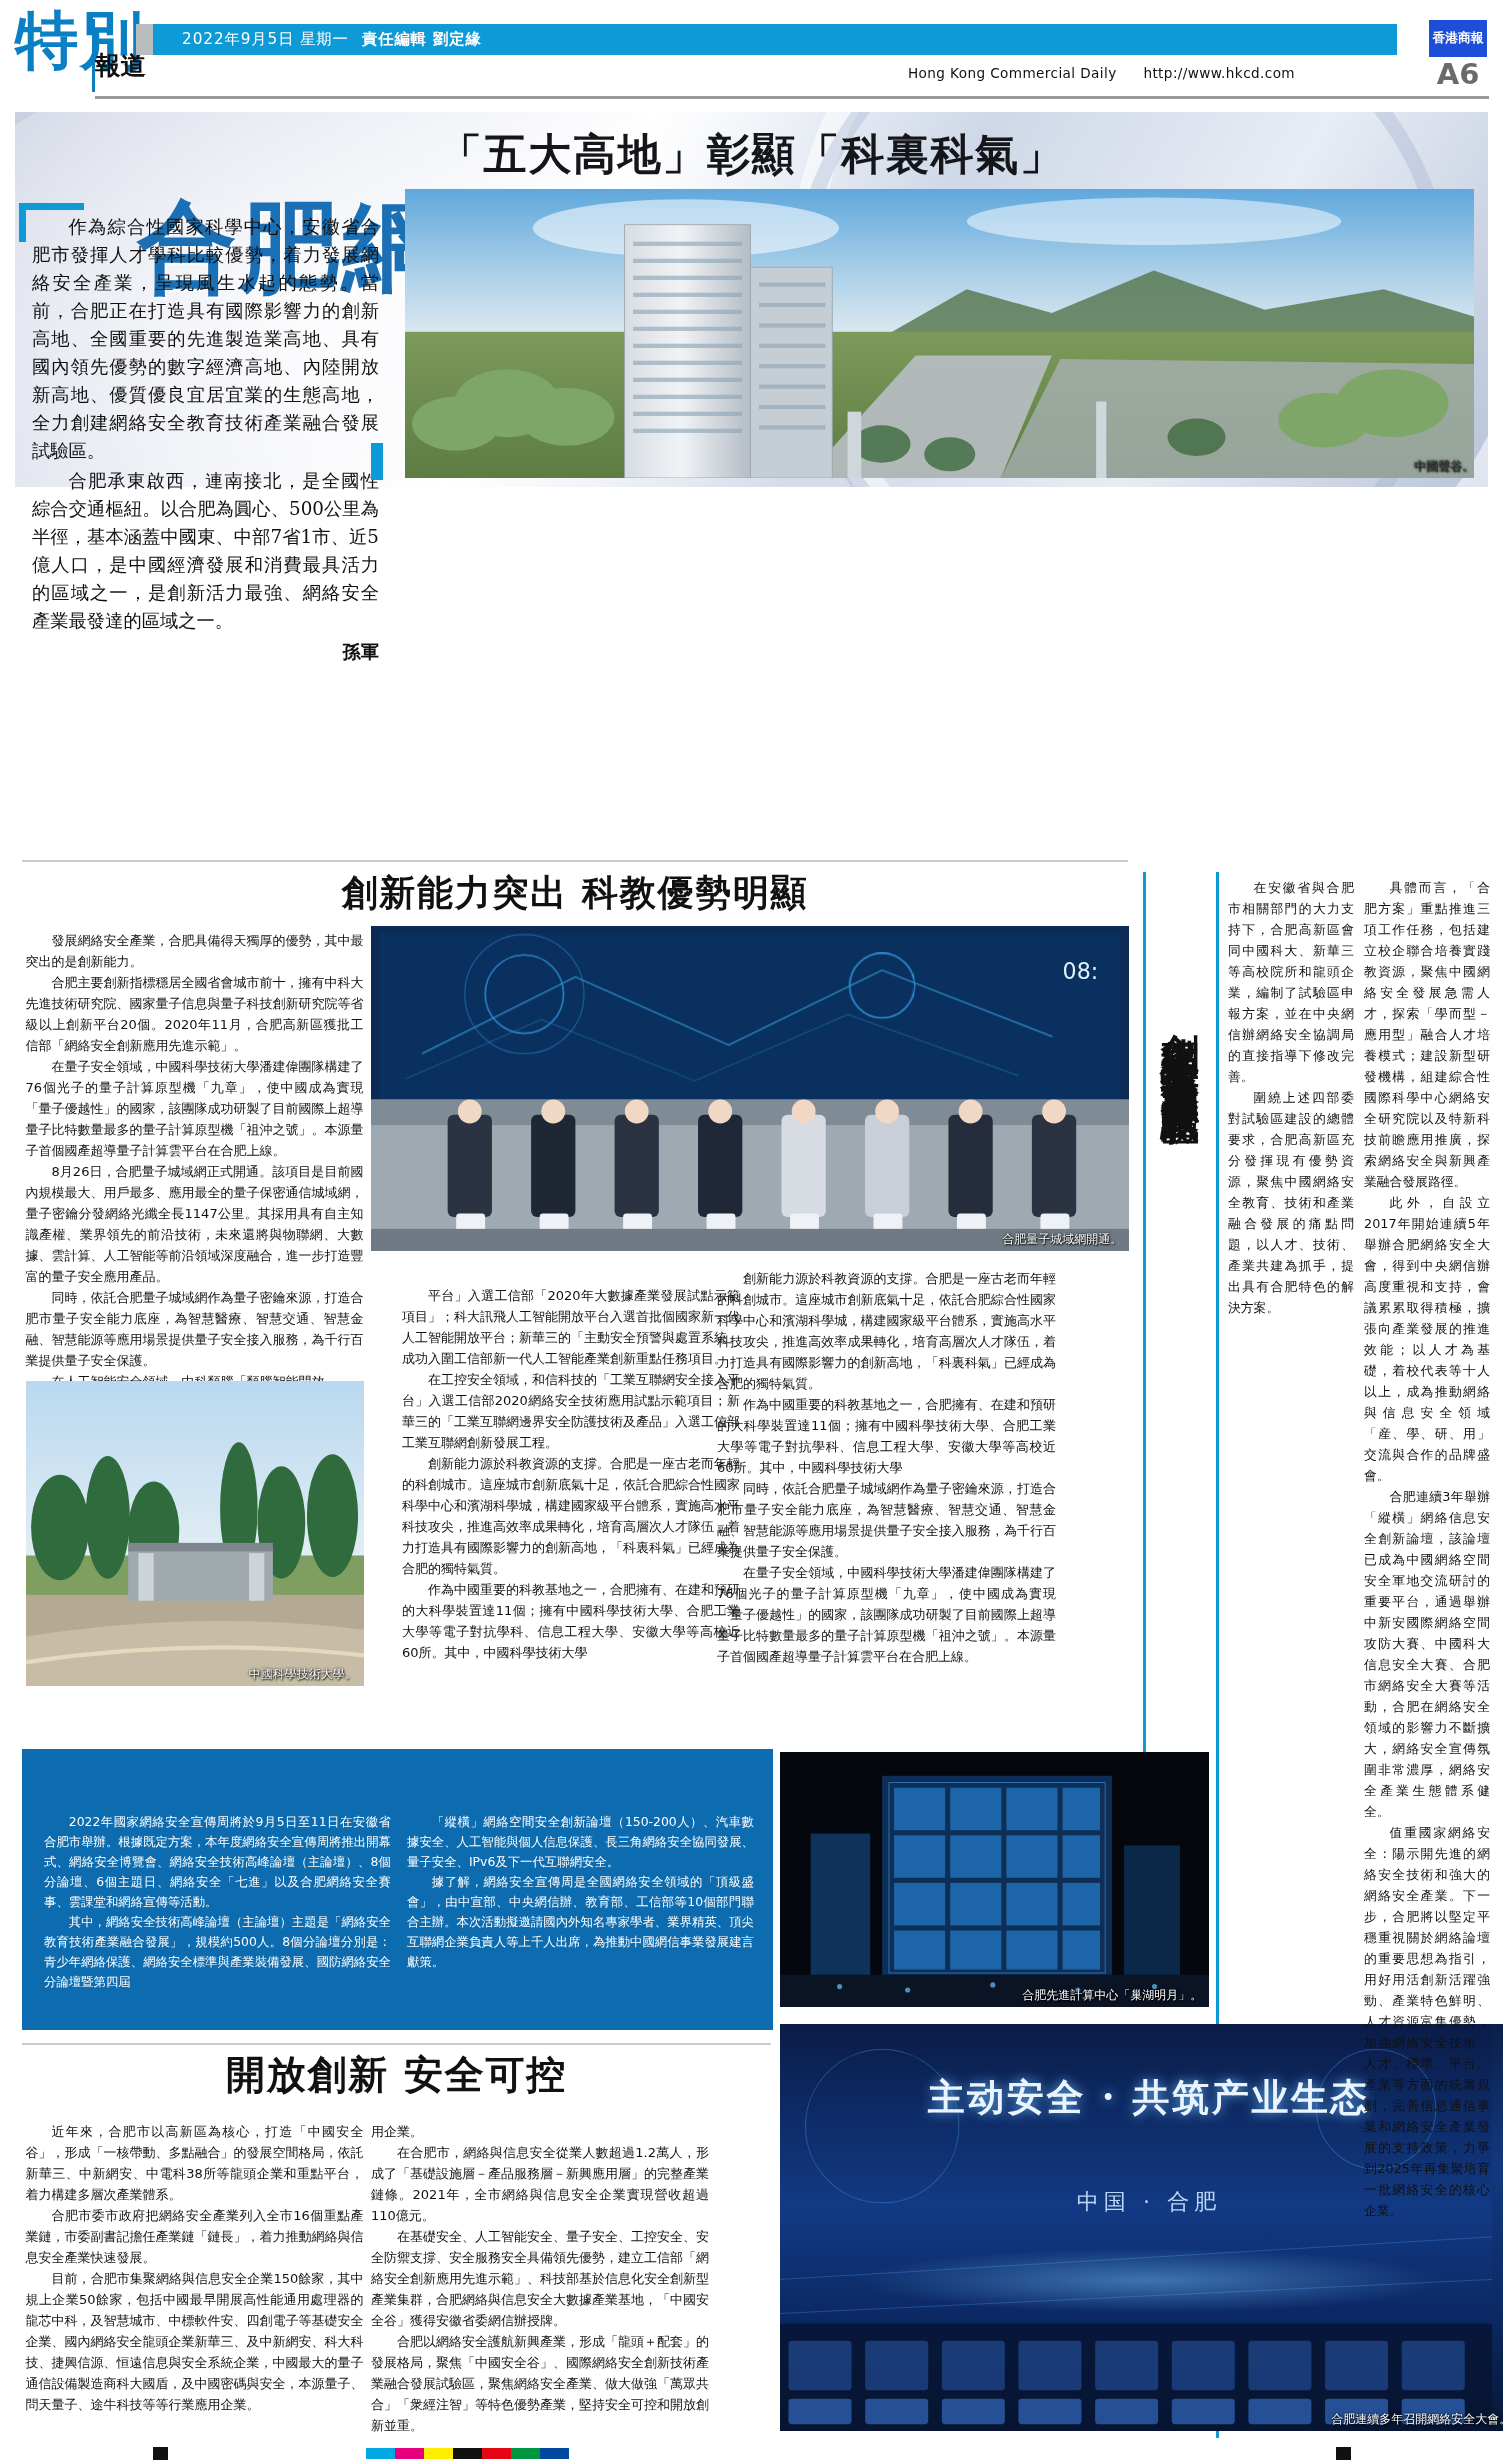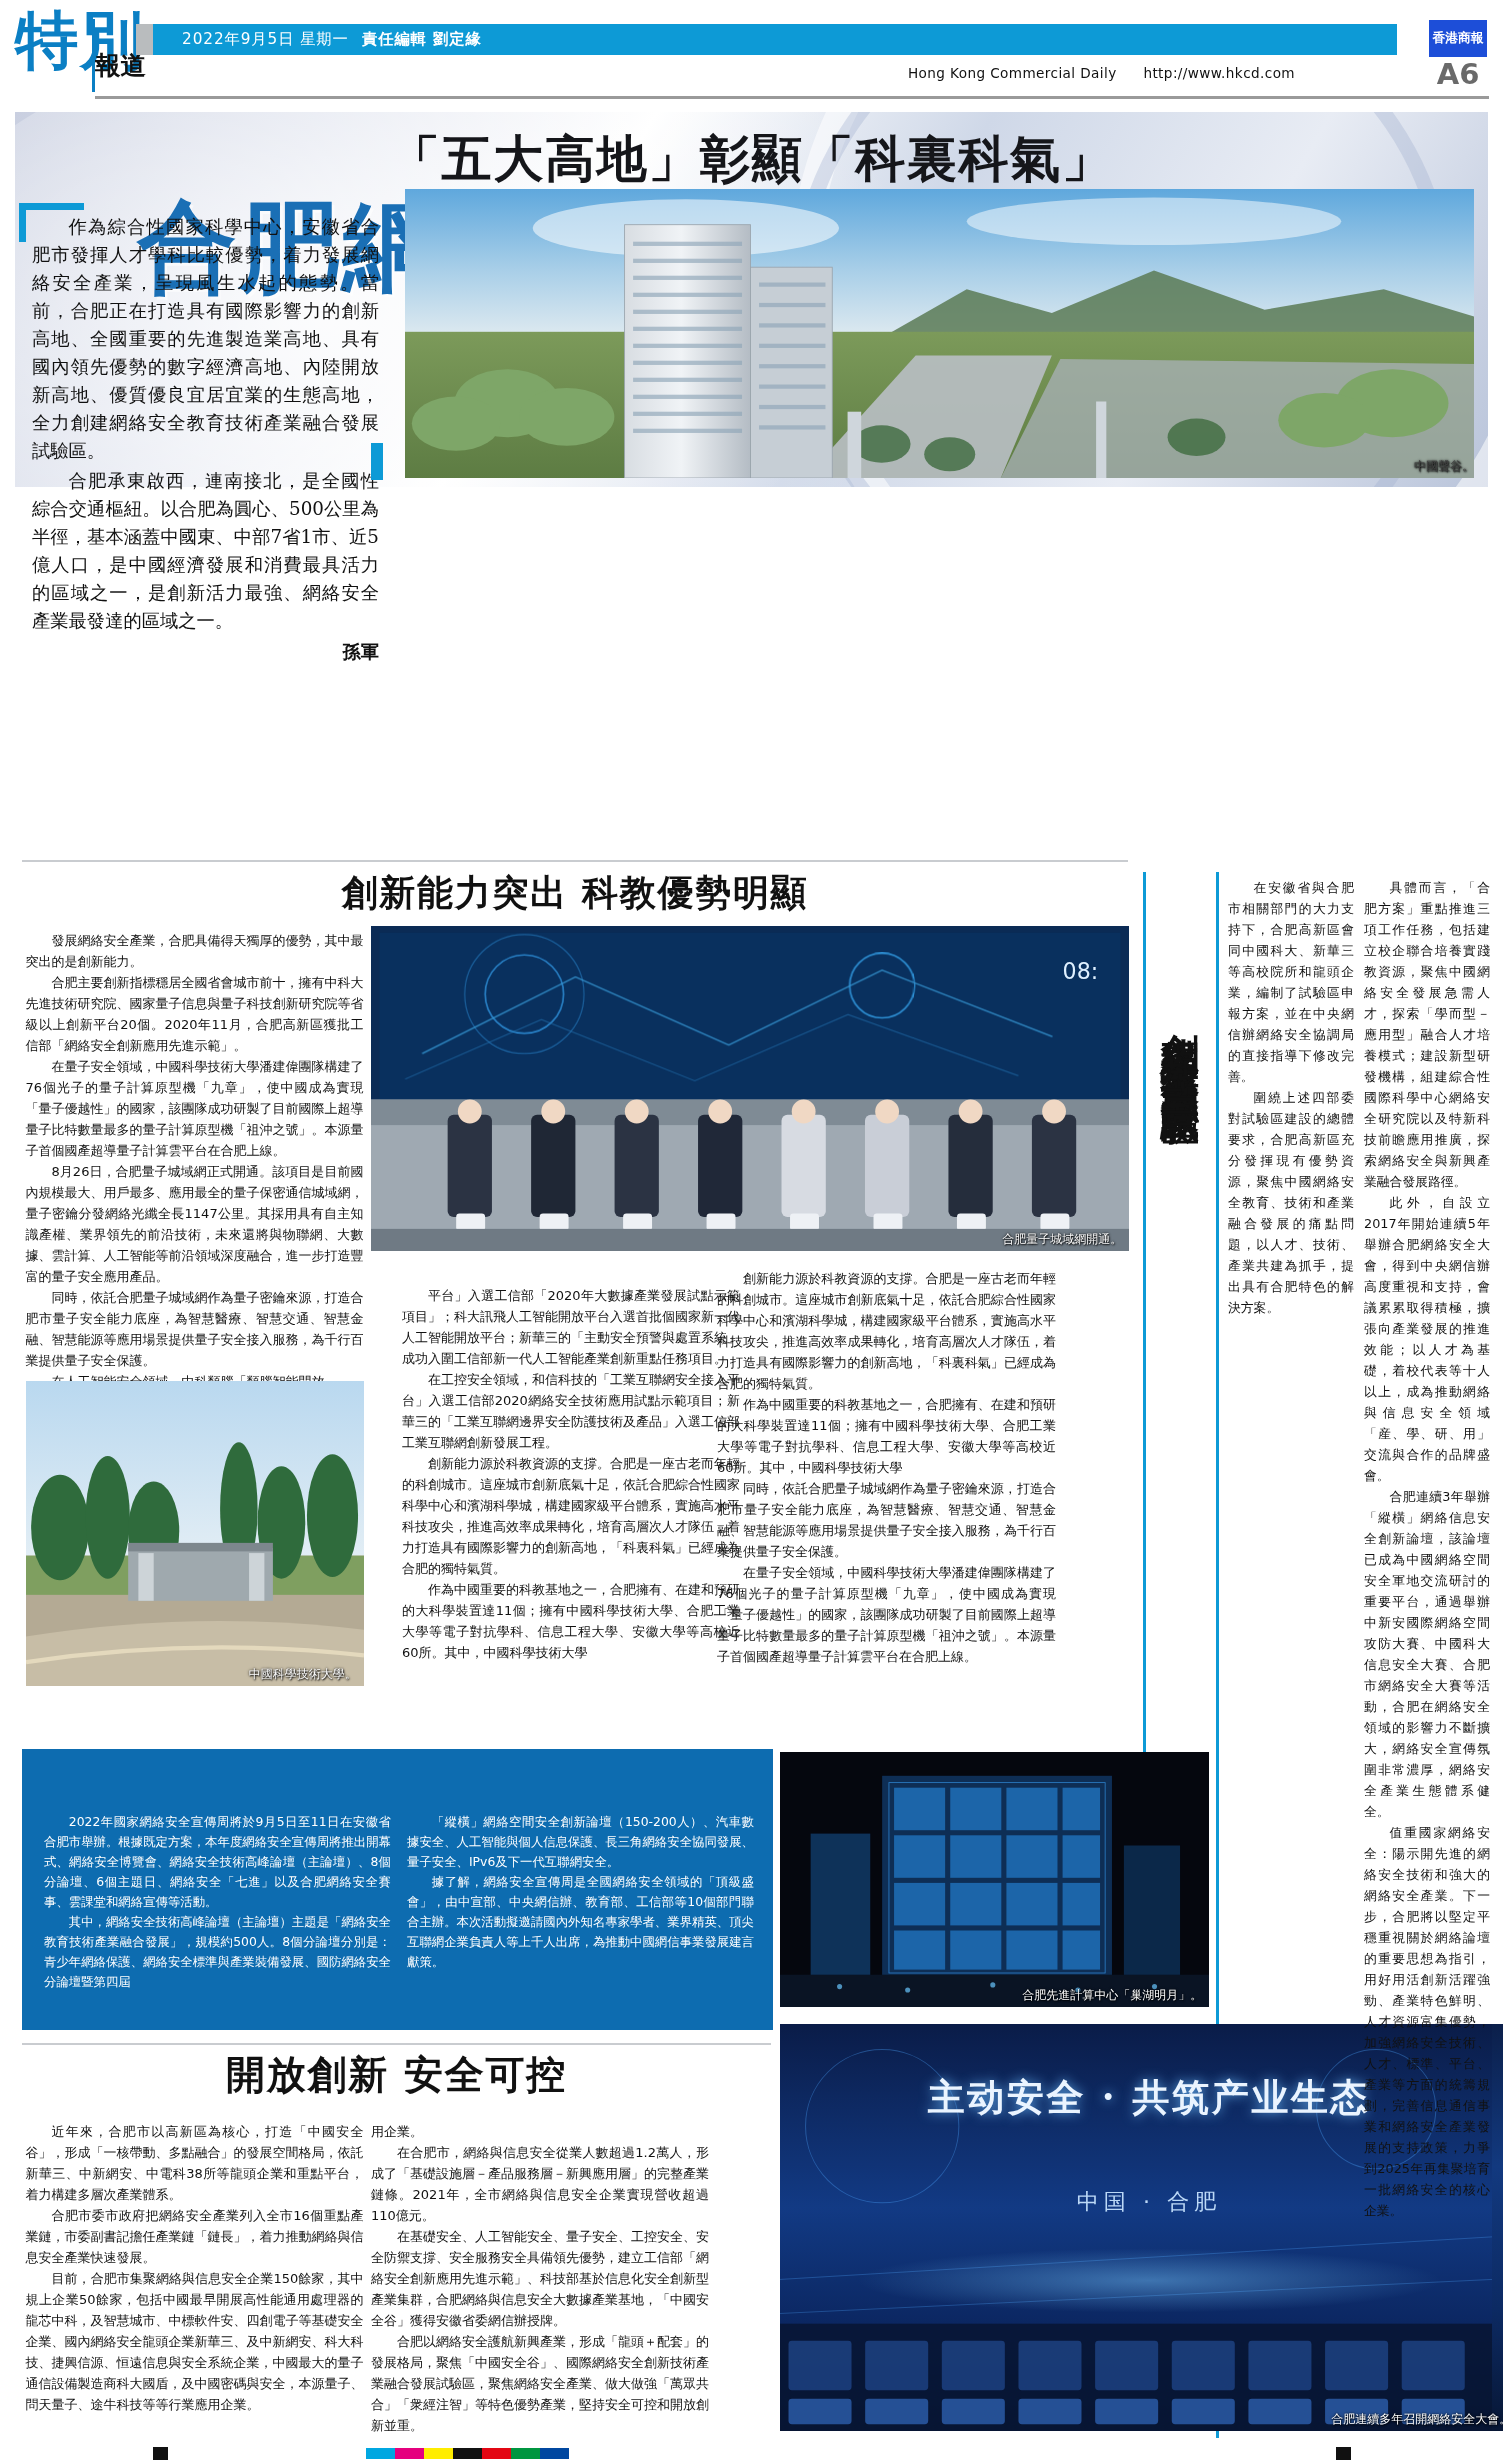--- a/index.html
+++ b/index.html
@@ -66,21 +66,21 @@
     border-radius: 50%;
     background: radial-gradient(ellipse at 40% 40%, rgba(255,255,255,.85) 0%, rgba(255,255,255,0) 60%);
   }
   .hero-swoosh { position:absolute; right:-68px; top:-221px; width: 766px; height: 766px;
     border: 29px solid rgba(255,255,255,.55); border-radius: 50%; }
   .hero-swoosh2 { position:absolute; right:34px; top:-136px; width: 664px; height: 647px;
     border: 15.3px solid rgba(160,175,205,.35); border-radius: 50%; }
   .kicker {
     position: absolute; left: 0; right: 0; top: 19px; text-align: center;
     font-family: "DejaVu Serif", serif; font-weight: bold;
-    font-size: 50px; color: #15161a; letter-spacing: 1.7px; line-height: 1.1;
+    font-size: 43px; color: #15161a; letter-spacing: 1.7px; line-height: 1.1;
   }
   .bigtitle {
     position: absolute; left: 0; right: 0; top: 78px; text-align: center;
     font-family: "DejaVu Serif", serif; font-weight: bold;
     font-size: 99px; color: #1a6fb5; letter-spacing: 3.4px; line-height: 1.15;
     text-shadow: 2.6px 2.6px 0 rgba(255,255,255,.55);
   }
 
   
   .lead {

